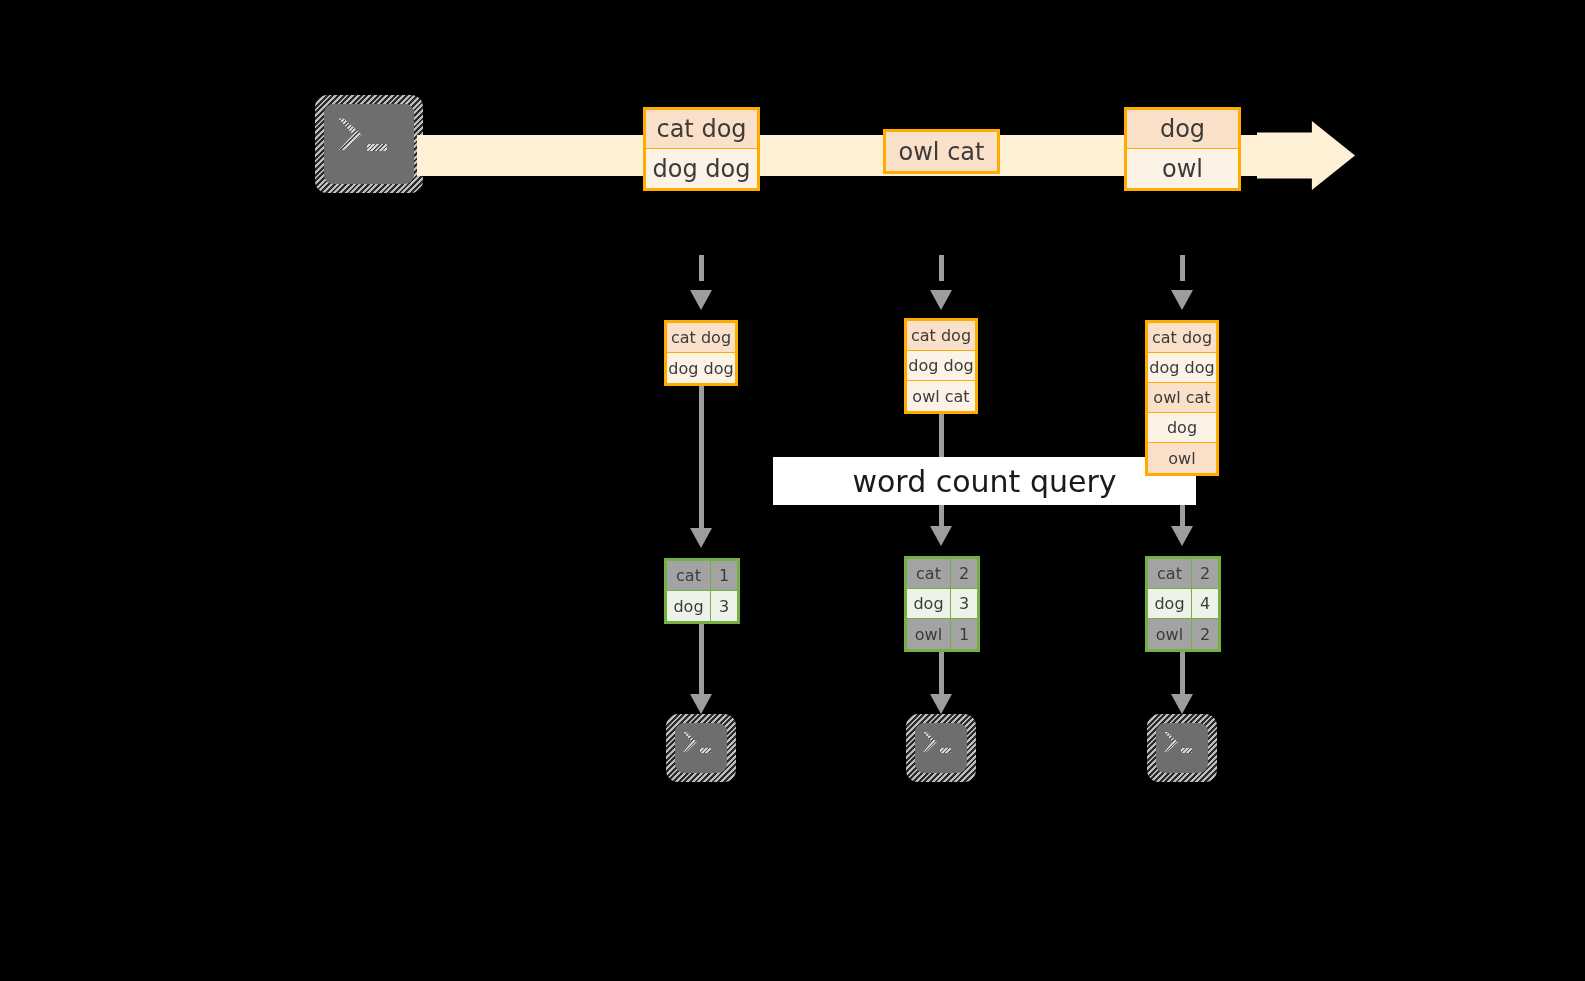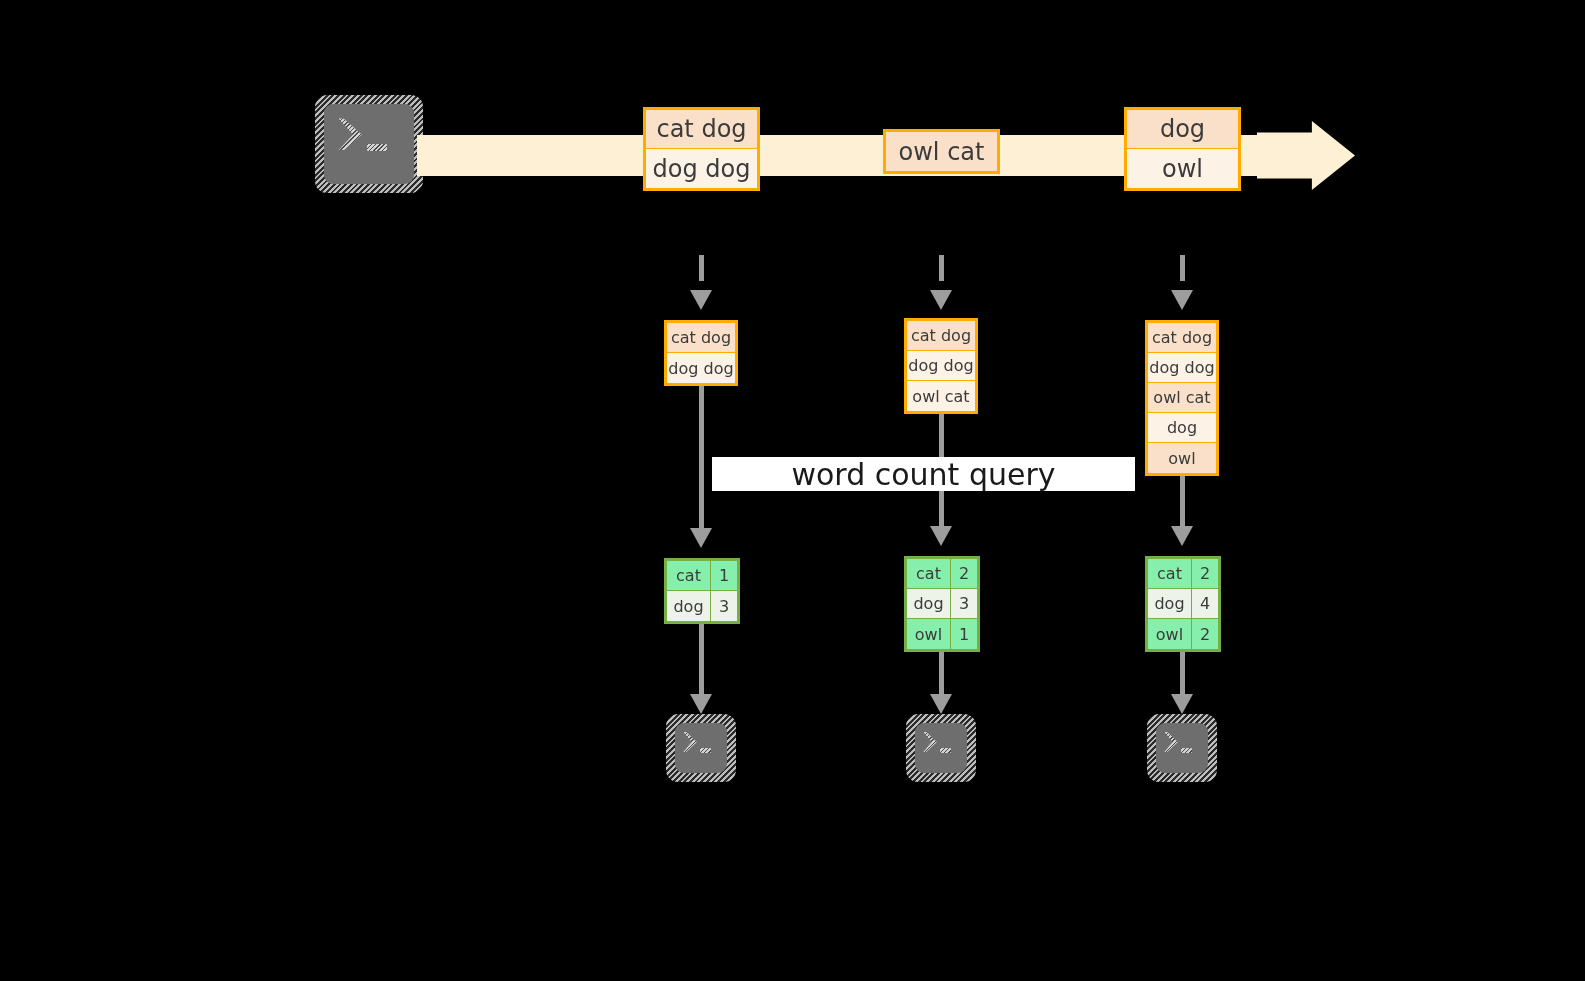--- a/index.html
+++ b/index.html
@@ -109,21 +109,21 @@
     flex-direction: column;
     z-index: 6;
   }
   .greenbox .grow {
     display: flex;
     box-sizing: border-box;
     height: 30px;
     border-bottom: 1px solid #76b043;
   }
   .greenbox .grow:last-child { border-bottom: none; }
-  .greenbox .grow.dark  { background: #86efac; }
+  .greenbox .grow.dark  { background: #a3a3a3; }
   .greenbox .grow.light { background: #eef3e9; }
   .greenbox .gc {
     box-sizing: border-box;
     display: flex;
     align-items: center;
     justify-content: center;
     font-size: 16px;
     color: #3b3b3b;
     white-space: nowrap;
   }
@@ -297,15 +297,15 @@
   <div class="vline" style="left:1133px; top:650px; height:48px;"></div>
   <div class="vhead" style="left:1124px; top:694px;"></div>
 
   <div class="terminal" style="left:1100px; top:714px; width:70px; height:68px;">
     <div class="screen">
       <span class="prompt-chevron"></span>
       <span class="prompt-underscore"></span>
     </div>
   </div>
 
-  <div class="query-label" style="left:665px; top:457px; width:423px; height:34px;text-align:right;">word count query</div>
+  <div class="query-label" style="left:726px; top:457px; width:423px; height:48px;text-align:right;">word count query</div>
 
 </div>
 
 </body></html>

